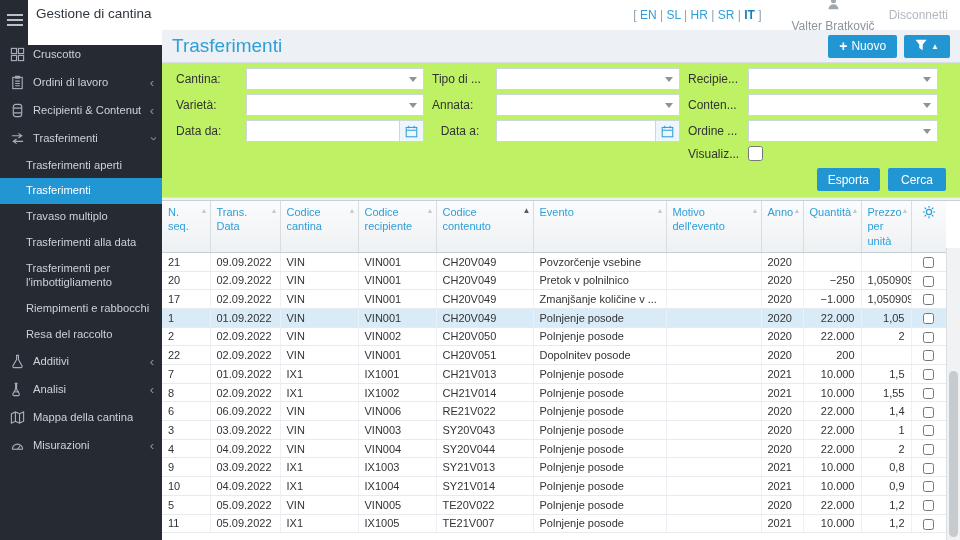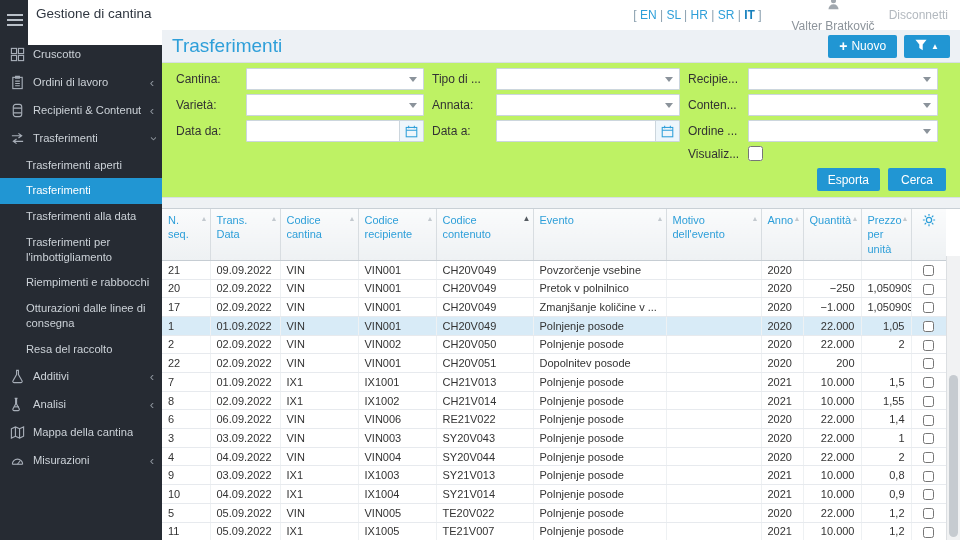--- a/index.html
+++ b/index.html
@@ -48,21 +48,21 @@
   .selectbox { position:relative; height:22px; background:#fff; border:1px solid #ccd6dd; border-radius:1px; cursor:pointer; }
   .selectbox .caret { position:absolute; right:6px; top:8px; width:0; height:0; border-left:4px solid transparent; border-right:4px solid transparent; border-top:5px solid #8b939b; }
   .datebox { display:flex; height:22px; border:1px solid #ccd6dd; background:#fff; border-radius:1px; }
   .datebox input { flex:1; border:none; outline:none; min-width:0; font:inherit; padding:0 5px; background:transparent; }
   .cal-btn { width:24px; flex:none; background:#eef6fb; border-left:1px solid #ccd6dd; display:flex; align-items:center; justify-content:center; cursor:pointer; }
   .checkbox { width:15px; height:15px; justify-self:start; }
   .filter-actions { display:flex; justify-content:flex-end; gap:8px; margin-top:7px; }
   .filter-actions .btn { min-width:58px; justify-content:center; }
 
   
-  .gridwrap { margin-top:10px; position:relative; flex:1; background:#fff; border-top:1px solid #c9d0d6; overflow:hidden; }
+  .gridwrap { margin-top:2px; position:relative; flex:1; background:#fff; border-top:1px solid #c9d0d6; overflow:hidden; }
   table { border-collapse:collapse; table-layout:fixed; width:784px; }
   thead th { background:linear-gradient(#fafbfc,#eef1f3); color:#2e9fd9; font-weight:400; font-size:11px; text-align:left;
              vertical-align:top; padding:4px 11px 4px 6px; border-right:1px solid #d8dde1; border-bottom:1px solid #c6cdd3;
              height:46px; position:relative; line-height:1.3; }
   thead th:last-child { border-right:none; text-align:center; padding:4px 2px; }
   th .sort { position:absolute; top:5px; right:2px; font-size:7px; color:#c3c9cf; }
   th .sort.active { color:#555b61; font-size:8px; }
   tbody td { font-size:11px; padding:0 6px; height:18.7px; border-right:1px solid #eef1f3; border-bottom:1px solid #e7eaee;
              white-space:nowrap; overflow:hidden; color:#333; }
   tbody tr.selected td { background:#d8ebf7; }
@@ -124,24 +124,24 @@
             <svg width="15" height="15" viewBox="0 0 16 16" fill="none" stroke="#a7aeb8" stroke-width="1.2">
               <path d="M2 5h10M9 2.5L12.5 5 9 7.5"></path>
               <path d="M14 11H4M7 8.5L3.5 11 7 13.5"></path>
             </svg>
           </span>
           <span class="side-label">Trasferimenti</span>
           <span class="chev expanded">‹</span>
         </div>
         <div class="side-sub">Trasferimenti aperti</div>
         <div class="side-sub selected">Trasferimenti</div>
+        <div class="side-sub">Travaso multiplo</div>
         <div class="side-sub">Trasferimenti alla data</div>
         <div class="side-sub">Trasferimenti per l'imbottigliamento</div>
         <div class="side-sub">Riempimenti e rabbocchi</div>
-        <div class="side-sub">Otturazioni dalle linee di consegna</div>
         <div class="side-sub">Resa del raccolto</div>
         <div class="side-item">
           <span class="side-ico">
             <svg width="15" height="15" viewBox="0 0 16 16" fill="none" stroke="#a7aeb8" stroke-width="1.2">
               <path d="M6.5 1.5h3M7 1.5v4.5l-3.8 6.5c-.6 1 .1 2 1.3 2h7c1.2 0 1.9-1 1.3-2L9 6V1.5"></path>
             </svg>
           </span>
           <span class="side-label">Additivi</span>
           <span class="chev collapsed">‹</span>
         </div>
@@ -237,21 +237,21 @@
           <div class="f-label" style="grid-area: 3 / 1;">Data da:</div>
           <div class="datebox" style="grid-area: 3 / 2;">
             <input style="">
             <span class="cal-btn">
               <svg width="13" height="13" viewBox="0 0 16 16" fill="none" stroke="#2e9fd9" stroke-width="1.3">
                 <rect x="1.5" y="3" width="13" height="11.5"></rect>
                 <path d="M1.5 6.5h13M4.5 1v3M11.5 1v3"></path>
               </svg>
             </span>
           </div>
-          <div class="f-label" style="grid-area: 3 / 3;">Data a:</div>
+          <div class="f-label" style="grid-area: 3 / 3; text-align: center;">Data a:</div>
           <div class="datebox" style="grid-area: 3 / 4;">
             <input style="">
             <span class="cal-btn">
               <svg width="13" height="13" viewBox="0 0 16 16" fill="none" stroke="#2e9fd9" stroke-width="1.3">
                 <rect x="1.5" y="3" width="13" height="11.5"></rect>
                 <path d="M1.5 6.5h13M4.5 1v3M11.5 1v3"></path>
               </svg>
             </span>
           </div>
           <div class="f-label" style="grid-area: 3 / 5;">Ordine ...</div>

